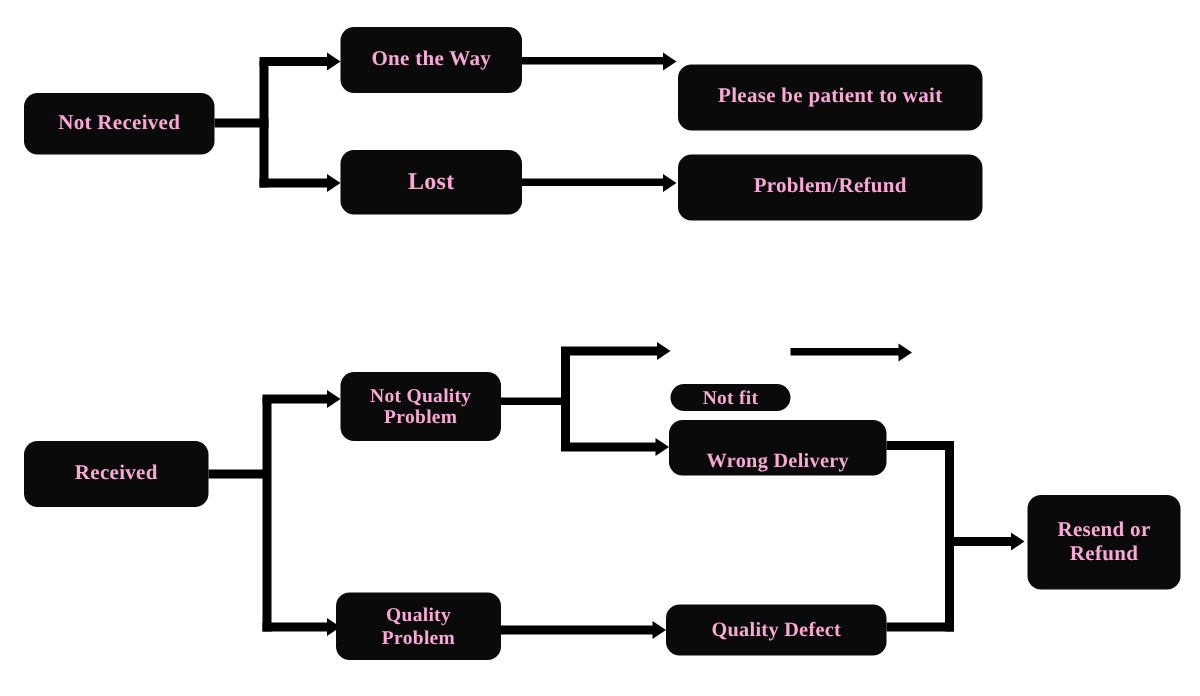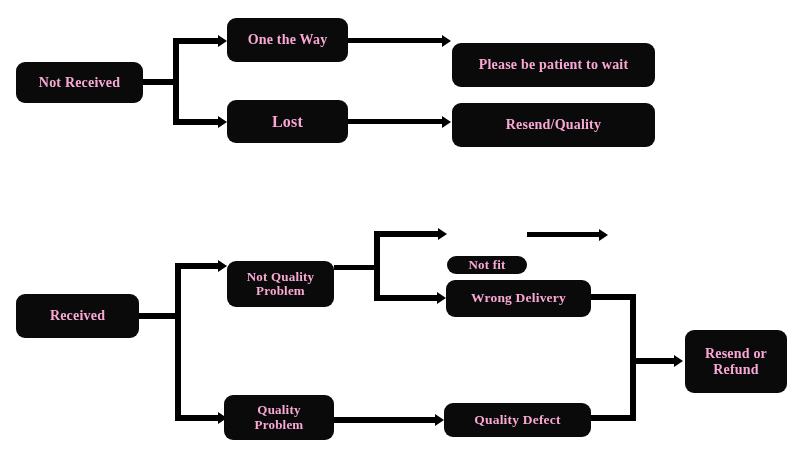--- a/index.html
+++ b/index.html
@@ -84,38 +84,38 @@
   </div>
 
   <div class="node" style="left:227px; top:100px; width:121px; height:43px; font-size:16px;">
     <span>Lost</span>
   </div>
 
   <div class="hline" style="left:348px; top:119px; width:96px; height:5px;"></div>
   <div class="arrowhead" style="left:442px; top:116px;"></div>
 
   <div class="node" style="left:452px; top:103px; width:203px; height:44px; font-size:14px;">
-    <span>Resend/Quality</span>
+    <span>Problem/Refund</span>
   </div>
 
   <div class="node" style="left:16px; top:294px; width:123px; height:44px; font-size:14px;">
     <span>Received</span>
   </div>
 
   <div class="hline" style="left:139px; top:313px; width:41px; height:6px;"></div>
 
   <div class="vline" style="left:175px; top:265px; width:6px; height:156px;"></div>
 
   <div class="hline" style="left:175px; top:263px; width:44px; height:6px;"></div>
   <div class="arrowhead" style="left:218px; top:260px;"></div>
 
   <div class="hline" style="left:175px; top:415px; width:44px; height:6px;"></div>
   <div class="arrowhead" style="left:218px; top:412px;"></div>
 
-  <div class="node" style="left:227px; top:261px; width:107px; height:46px; font-size:13px;">
+  <div class="node" style="left:227px; top:248px; width:107px; height:46px; font-size:13px;">
     <span>
       <span>Not Quality</span>
       <span>Problem</span>
     </span>
   </div>
 
   <div class="hline" style="left:334px; top:265px; width:46px; height:5px;"></div>
 
   <div class="vline" style="left:374px; top:233px; width:6px; height:67px;"></div>
 
@@ -126,21 +126,21 @@
   <div class="arrowhead" style="left:437px; top:292px;"></div>
 
   <div class="node" style="left:447px; top:218px; width:80px; height:18px; font-size:13px;margin-top:38px;">
     <span>Not fit</span>
   </div>
 
   <div class="hline" style="left:527px; top:232px; width:74px; height:5px;"></div>
   <div class="arrowhead" style="left:599px; top:229px;"></div>
 
 
-  <div class="node" style="left:446px; top:280px; width:145px; height:37px; font-size:13.5px;">
+  <div class="node" style="left:446px; top:280px; width:145px; height:37px; font-size:13.5px;align-items:flex-end;">
     <span>Wrong Delivery</span>
   </div>
 
   <div class="node" style="left:224px; top:395px; width:110px; height:45px; font-size:13px;">
     <span>
       <span>Quality</span>
       <span>Problem</span>
     </span>
   </div>
 

